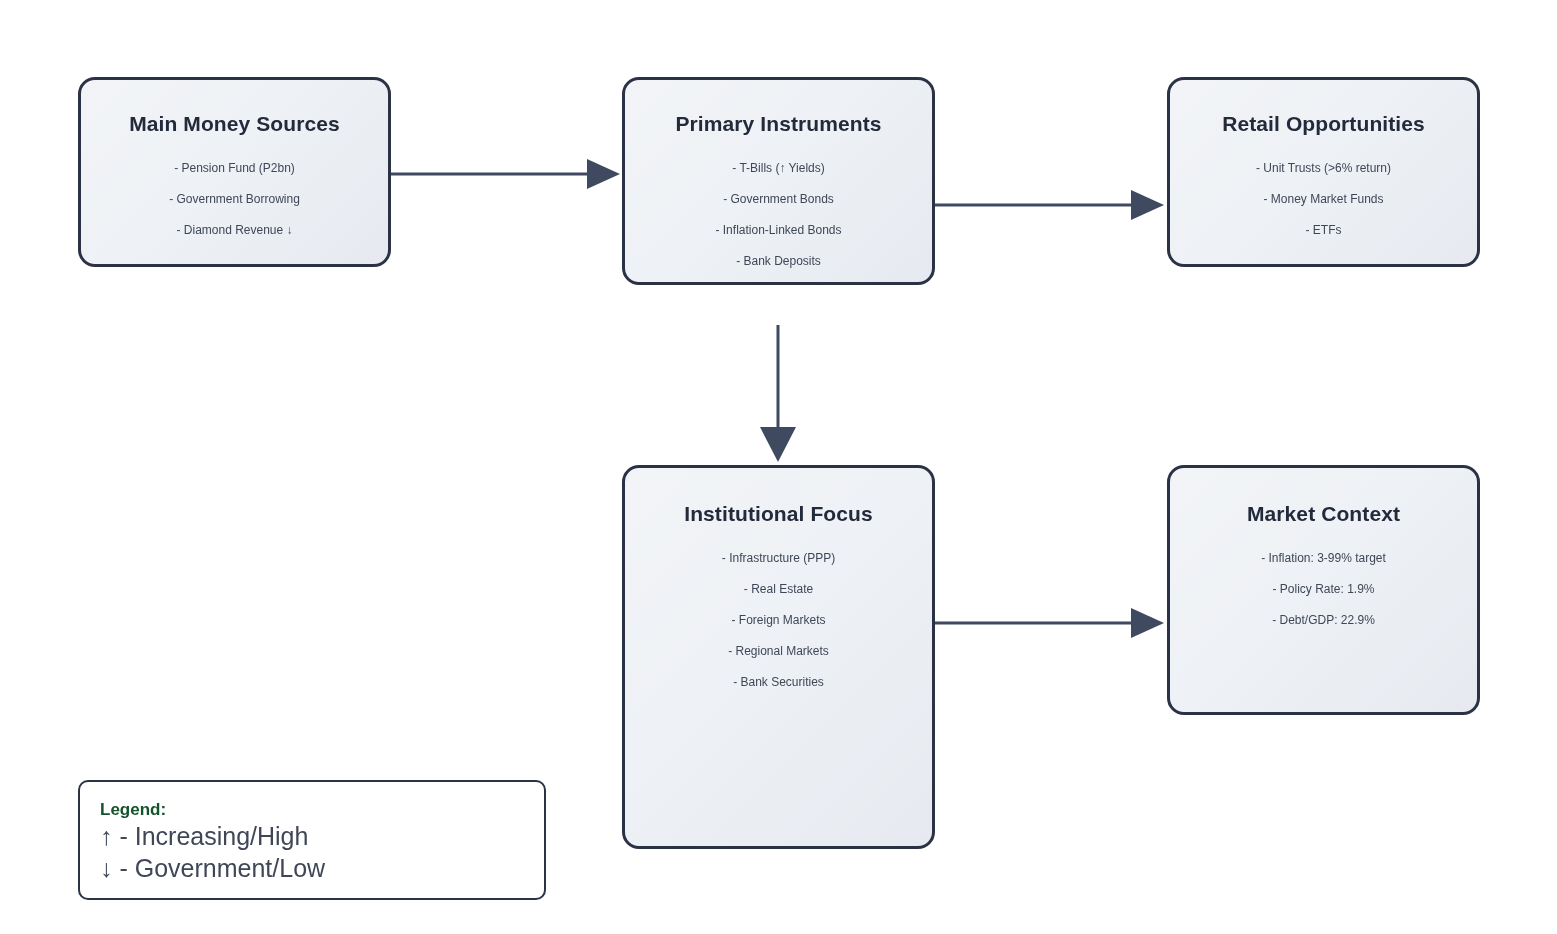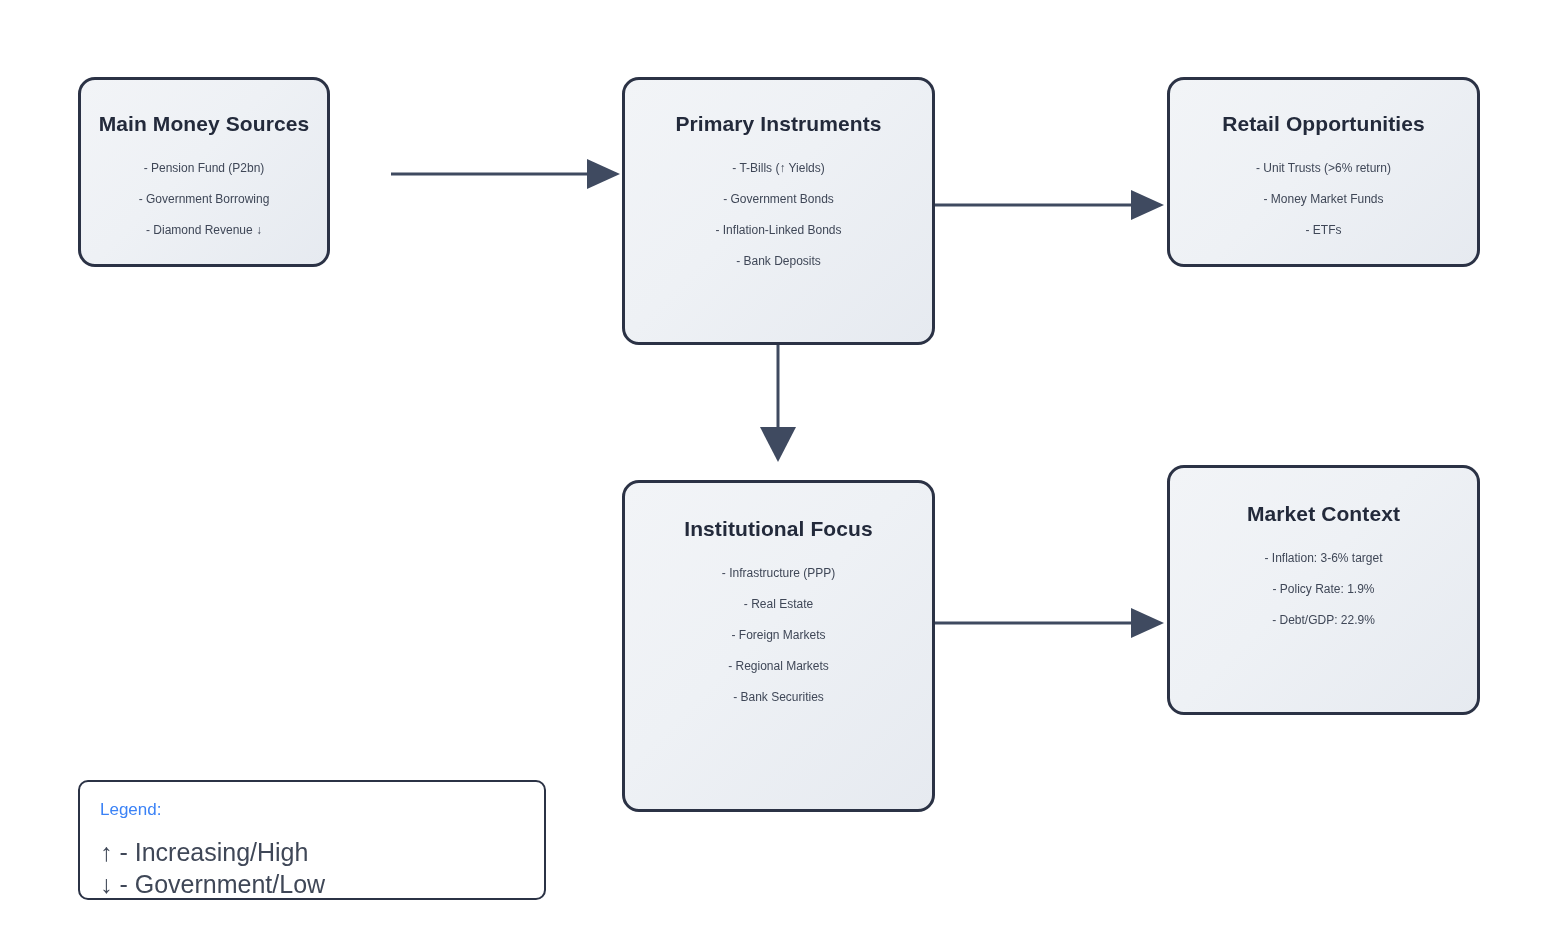--- a/index.html
+++ b/index.html
@@ -52,24 +52,24 @@
   }
   .node-item {
     font-size: 12px;
     color: #3f4757;
     text-align: center;
     line-height: 31px;
     white-space: nowrap;
   }
 
   
-  #node-sources      { left: 78px;   top: 77px;  width: 252px; height: 190px; }
-  #node-instruments  { left: 622px;  top: 77px;  width: 313px; height: 268px; align-items: center; }
+  #node-sources      { left: 78px;   top: 77px;  width: 313px; height: 190px; }
+  #node-instruments  { left: 622px;  top: 77px;  width: 313px; height: 208px; align-items: center; }
   #node-retail       { left: 1167px; top: 77px;  width: 313px; height: 190px; }
-  #node-institutional{ left: 622px;  top: 465px; width: 313px; height: 332px; margin-top: 15px; }
+  #node-institutional{ left: 622px;  top: 465px; width: 313px; height: 384px; }
   #node-market       { left: 1167px; top: 465px; width: 313px; height: 250px; }
 
   #node-sources .node-title,
   #node-instruments .node-title,
   #node-retail .node-title      { margin-top: 32px; }
   #node-institutional .node-title,
   #node-market .node-title      { margin-top: 34px; }
 
   #node-sources .node-items,
   #node-instruments .node-items,
@@ -86,23 +86,22 @@
     height: 120px;
     box-sizing: border-box;
     border: 2px solid #2b3245;
     border-radius: 10px;
     background: #ffffff;
     padding: 18px 20px 0 20px;
     z-index: 2;
   }
   #legend .legend-title {
     font-size: 17px;
-    font-weight: normal;
-    color: #3b82f6;
-    margin-bottom: 16px;
+    font-weight: bold;
+    color: #14532d;
   }
   #legend .legend-item {
     font-size: 25px;
     color: #3f4757;
     line-height: 32px;
     white-space: nowrap;
   }
 </style>
 </head>
 <body>
@@ -169,21 +168,21 @@
       <div class="node-item">- Real Estate</div>
       <div class="node-item">- Foreign Markets</div>
       <div class="node-item">- Regional Markets</div>
       <div class="node-item">- Bank Securities</div>
     </div>
   </div>
 
   <div class="node" id="node-market">
     <div class="node-title">Market Context</div>
     <div class="node-items">
-      <div class="node-item">- Inflation: 3-6% target</div>
+      <div class="node-item">- Inflation: 3-99% target</div>
       <div class="node-item">- Policy Rate: 1.9%</div>
       <div class="node-item">- Debt/GDP: 22.9%</div>
     </div>
   </div>
 
   <div id="legend">
     <div class="legend-title">Legend:</div>
     <div class="legend-item">↑ - Increasing/High</div>
     <div class="legend-item">↓ - Government/Low</div>
   </div>

